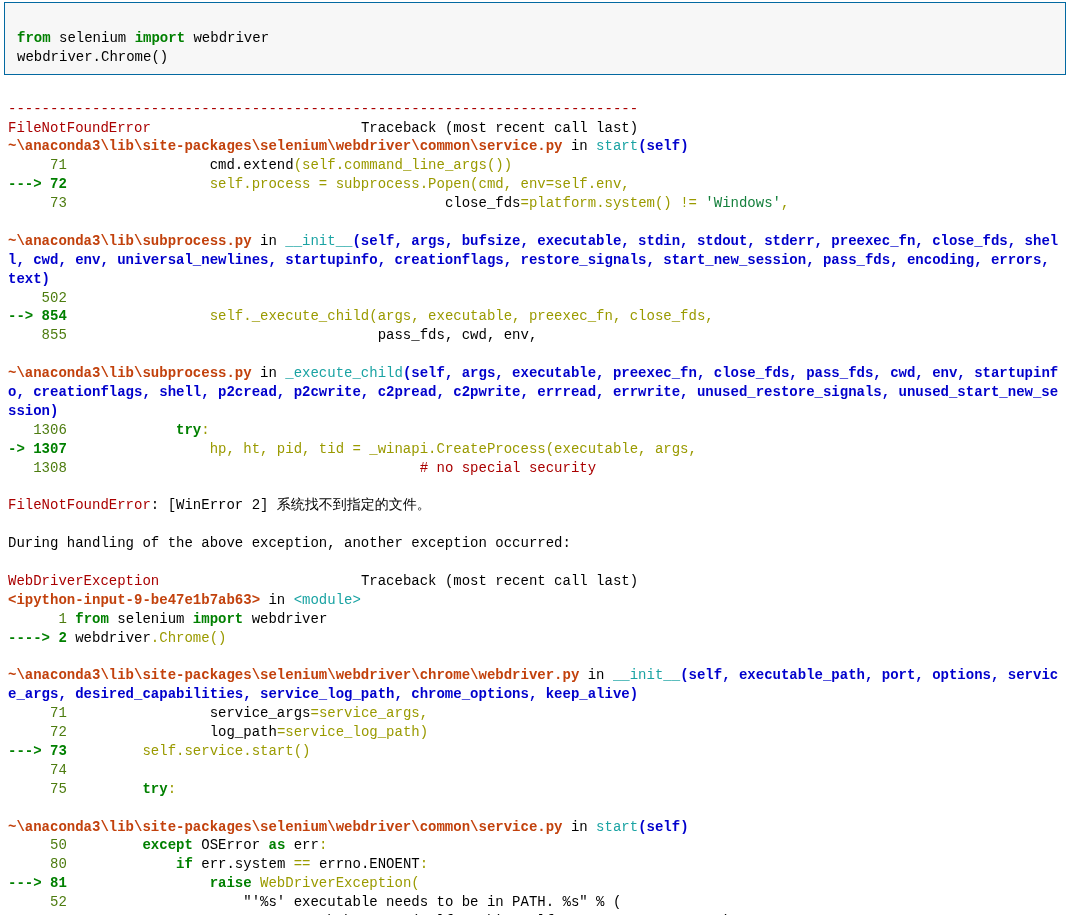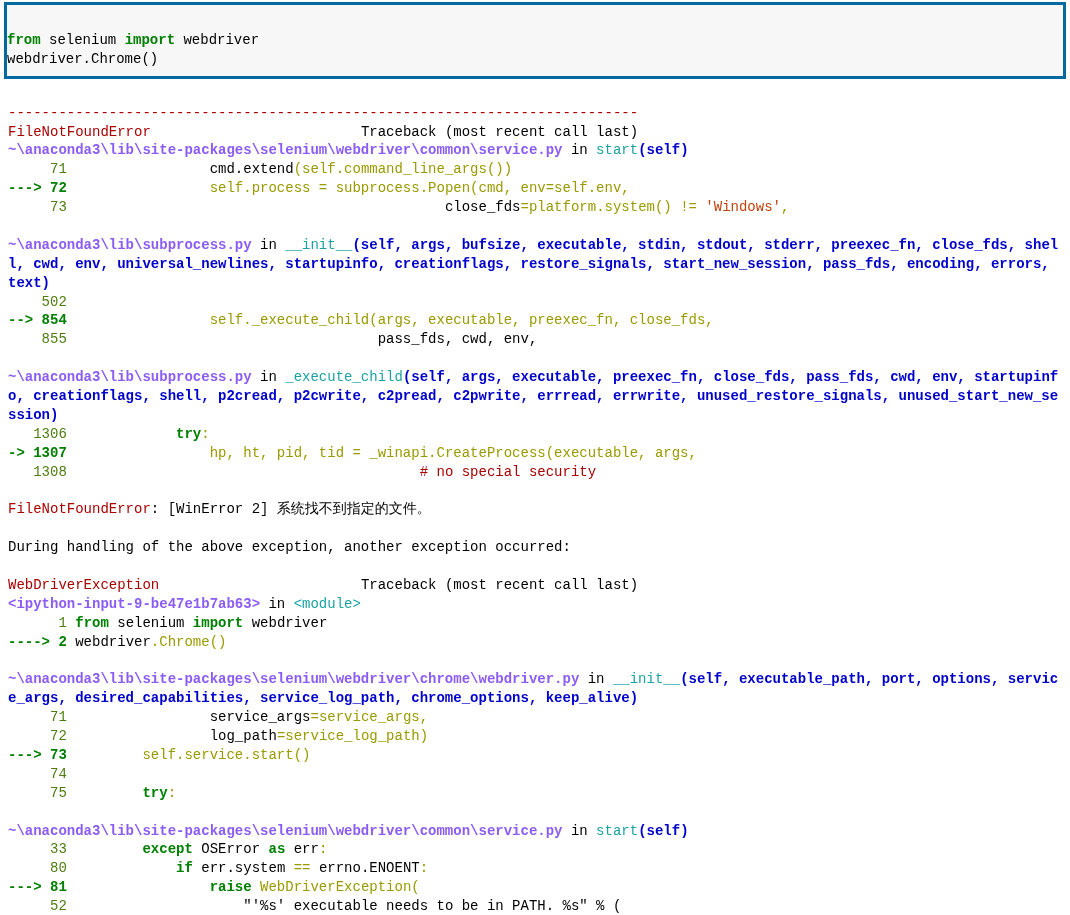--- a/index.html
+++ b/index.html
@@ -4,40 +4,40 @@
 <style>
   body {
     margin: 0;
     padding: 0;
     font-family: "SimSun", "Courier New", monospace;
     font-size: 14px;
     background: #ffffff;
     width: 1070px;
   }
   .code-cell {
-    border: 3px solid #0369a1;
+    border: 1px solid #0369a1;
     background: #f7f7f7;
-    padding: 6px 0;
+    padding: 6px 12px;
     margin: 2px 4px 4px 4px;
     line-height: 1.4;
     white-space: pre;
   }
   .traceback {
     padding: 2px 8px 6px 8px;
     line-height: 1.35;
     white-space: pre-wrap;
     word-break: break-all;
   }
   .kw-green   { color: #008000; font-weight: bold; }
   .kw-green-n { color: #4d7c0f; }
   .sep-red    { color: #aa0000; }
   .err-red    { color: #aa0000; font-weight: normal; }
   .cyan       { color: #1aa3a3; text-align: right; }
-  .cyan-b     { color: #8b5cf6; font-weight: bold; text-align: center; }
-  .blue       { color: #c2410c; }
+  .cyan-b     { color: #c2410c; font-weight: bold; text-align: center; }
+  .blue       { color: #15803d; }
   .blue-b     { color: #0000cc; font-weight: bold; }
   .olive      { color: #9a9a00; text-align: right; }
   .plain      { color: #000000; }
   .wrap { position: relative; width: 1070px; min-height: 915px; }
 </style>
 </head>
 <body>
 <div class="wrap">
 
 <div class="code-cell">
@@ -73,21 +73,21 @@
 <span class="kw-green">----&gt; 2 </span><span class="plain">webdriver</span><span class="olive">.Chrome</span><span class="olive">()</span>
 
 <span class="cyan-b">~\anaconda3\lib\site-packages\selenium\webdriver\chrome\webdriver.py</span><span class="plain"> in </span><span class="cyan">__init__</span><span class="blue-b">(self, executable_path, port, options, service_args, desired_capabilities, service_log_path, chrome_options, keep_alive)</span>
 <span class="kw-green-n">     71 </span><span class="plain">                service_args</span><span class="olive">=service_args,</span>
 <span class="kw-green-n">     72 </span><span class="plain">                log_path</span><span class="olive">=service_log_path)</span>
 <span class="kw-green">---&gt; 73 </span><span class="olive">        self.service.start</span><span class="olive">()</span>
 <span class="kw-green-n">     74 </span>
 <span class="kw-green-n">     75 </span><span class="kw-green">        try</span><span class="olive">:</span>
 
 <span class="cyan-b">~\anaconda3\lib\site-packages\selenium\webdriver\common\service.py</span><span class="plain"> in </span><span class="cyan">start</span><span class="blue-b">(self)</span>
-<span class="kw-green-n">     33 </span><span class="kw-green">        except </span><span class="plain">OSError </span><span class="kw-green">as </span><span class="plain">err</span><span class="olive">:</span>
+<span class="kw-green-n">     50 </span><span class="kw-green">        except </span><span class="plain">OSError </span><span class="kw-green">as </span><span class="plain">err</span><span class="olive">:</span>
 <span class="kw-green-n">     80 </span><span class="kw-green">            if </span><span class="plain">err.system </span><span class="olive">== </span><span class="plain">errno.ENOENT</span><span class="olive">:</span>
 <span class="kw-green">---&gt; 81 </span><span class="kw-green">                raise </span><span class="olive">WebDriverException(</span>
 <span class="kw-green-n">     52 </span><span class="plain">                    "'%s' executable needs to be in PATH. %s" % (</span>
 <span class="kw-green-n">     83 </span><span class="plain">                        os.path.basename(self.path), self.start_error_message)</span>
 
 
 </div>
 
 </div>
 

